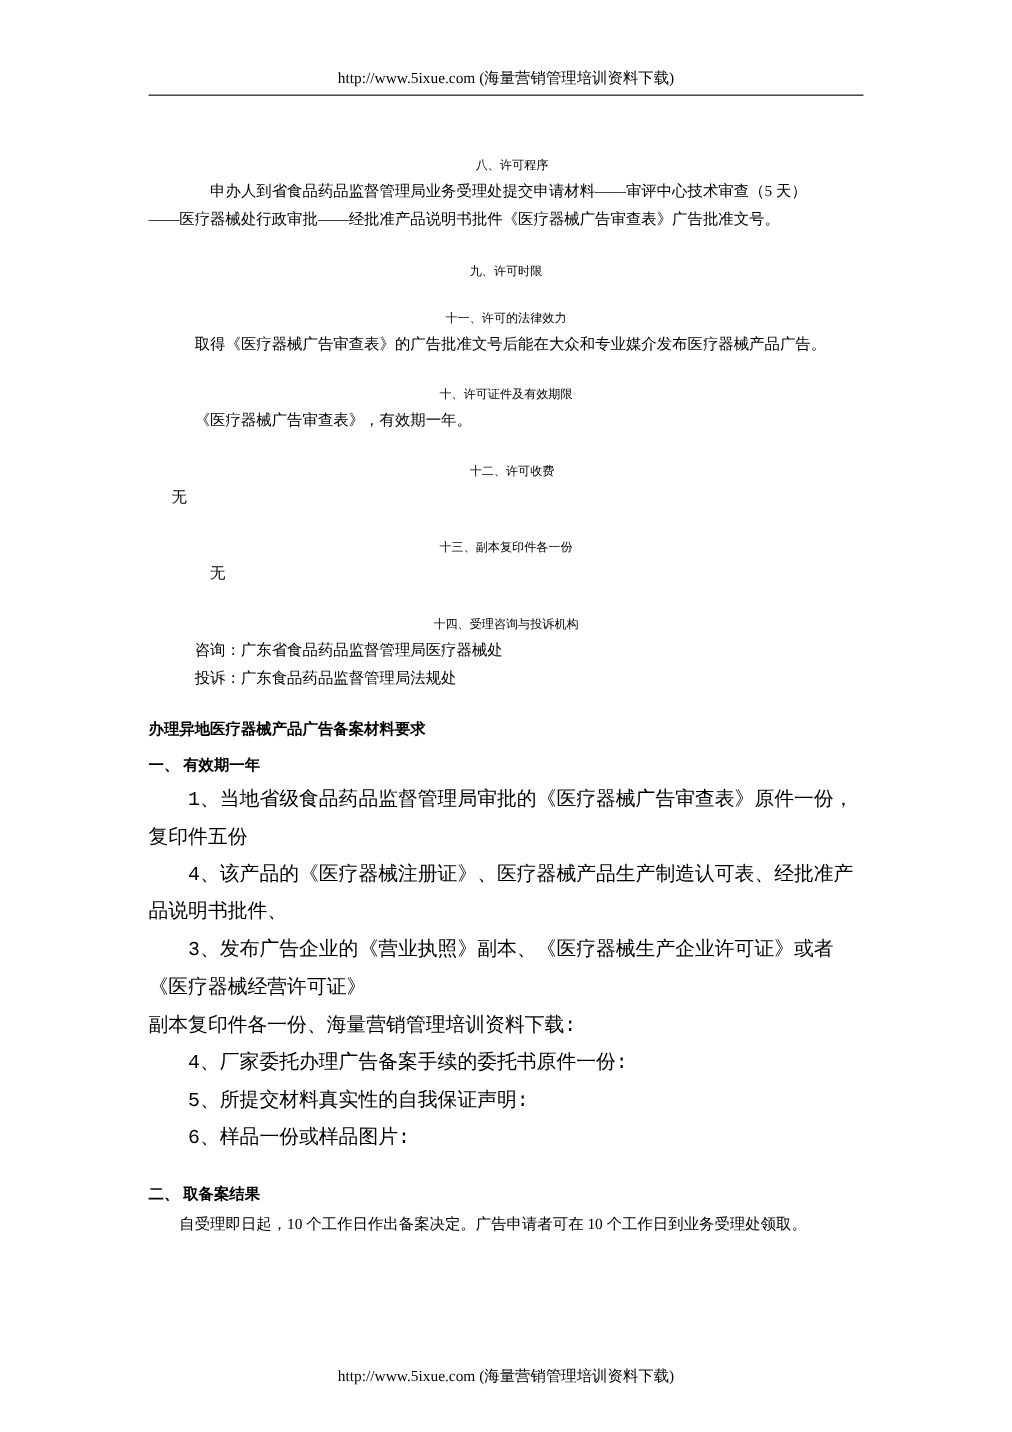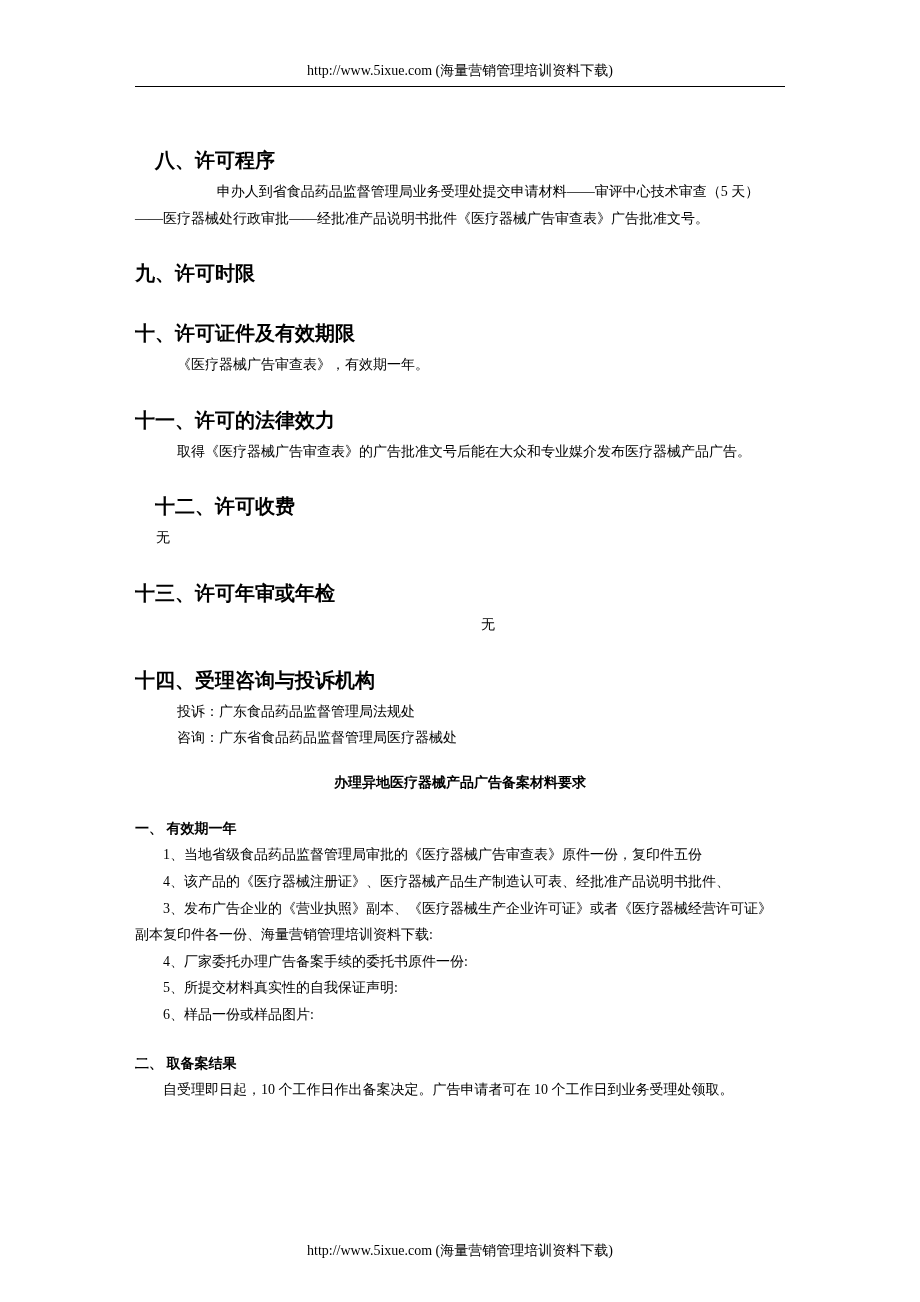--- a/index.html
+++ b/index.html
@@ -22,60 +22,60 @@
       text-align: center;
       font-size: 14px;
       padding-bottom: 6px;
       border-bottom: 1.5px solid #000;
       margin-bottom: 54px;
     }
     .section {
       margin-bottom: 22px;
     }
     .section-heading {
-      font-size: 20px;
-      font-weight: bold;
+      font-size: 11px;
+      font-weight: normal;
       line-height: 1.9;
+      text-align: center;
     }
     .section-heading.indent-1 {
       text-indent: 1em;
     }
     .section-body {
       font-size: 14px;
       line-height: 1.9;
     }
     .indent-4 {
       text-indent: 4em;
-      text-align: center;
     }
     .indent-3 {
       text-indent: 3em;
     }
     .indent-2 {
       text-indent: 2em;
     }
     .indent-1-5 {
       text-indent: 1.5em;
     }
     .subtitle {
-      text-align: center;
       font-size: 14px;
       font-weight: bold;
       margin-top: 22px;
-      margin-bottom: 24px;
+      margin-bottom: 12px;
     }
     .list-heading {
       font-size: 14px;
       font-weight: bold;
       line-height: 1.9;
     }
     .list-item {
-      font-size: 14px;
+      font-size: 18px;
       line-height: 1.9;
       text-indent: 2em;
+      font-family: Liberation Mono, monospace;
     }
     .footer {
       position: absolute;
       bottom: 42px;
       left: 0;
       width: 100%;
       text-align: center;
       font-size: 14px;
     }
     .no-indent {
@@ -92,43 +92,43 @@
     <div class="section-heading indent-1">八、许可程序</div>
     <div class="section-body indent-4">申办人到省食品药品监督管理局业务受理处提交申请材料——审评中心技术审查（5 天）</div>
     <div class="section-body no-indent">——医疗器械处行政审批——经批准产品说明书批件《医疗器械广告审查表》广告批准文号。</div>
   </div>
 
   <div class="section">
     <div class="section-heading">九、许可时限</div>
   </div>
 
   <div class="section">
-    <div class="section-heading">十、许可证件及有效期限</div>
-    <div class="section-body indent-3">《医疗器械广告审查表》，有效期一年。</div>
+    <div class="section-heading">十一、许可的法律效力</div>
+    <div class="section-body indent-3">取得《医疗器械广告审查表》的广告批准文号后能在大众和专业媒介发布医疗器械产品广告。</div>
   </div>
 
   <div class="section">
-    <div class="section-heading">十一、许可的法律效力</div>
-    <div class="section-body indent-3">取得《医疗器械广告审查表》的广告批准文号后能在大众和专业媒介发布医疗器械产品广告。</div>
+    <div class="section-heading">十、许可证件及有效期限</div>
+    <div class="section-body indent-3">《医疗器械广告审查表》，有效期一年。</div>
   </div>
 
   <div class="section">
     <div class="section-heading indent-1">十二、许可收费</div>
     <div class="section-body indent-1-5">无</div>
   </div>
 
   <div class="section">
-    <div class="section-heading">十三、许可年审或年检</div>
+    <div class="section-heading">十三、副本复印件各一份</div>
     <div class="section-body indent-4">无</div>
   </div>
 
   <div class="section">
     <div class="section-heading">十四、受理咨询与投诉机构</div>
+    <div class="section-body indent-3">咨询：广东省食品药品监督管理局医疗器械处</div>
     <div class="section-body indent-3">投诉：广东食品药品监督管理局法规处</div>
-    <div class="section-body indent-3">咨询：广东省食品药品监督管理局医疗器械处</div>
   </div>
 
   <div class="subtitle">办理异地医疗器械产品广告备案材料要求</div>
 
   <div class="section">
     <div class="list-heading">一、  有效期一年</div>
     <div class="list-item">1、当地省级食品药品监督管理局审批的《医疗器械广告审查表》原件一份，复印件五份</div>
     <div class="list-item">4、该产品的《医疗器械注册证》、医疗器械产品生产制造认可表、经批准产品说明书批件、</div>
     <div class="list-item">3、发布广告企业的《营业执照》副本、《医疗器械生产企业许可证》或者《医疗器械经营许可证》</div>
     <div class="list-item no-indent">副本复印件各一份、海量营销管理培训资料下载:</div>

